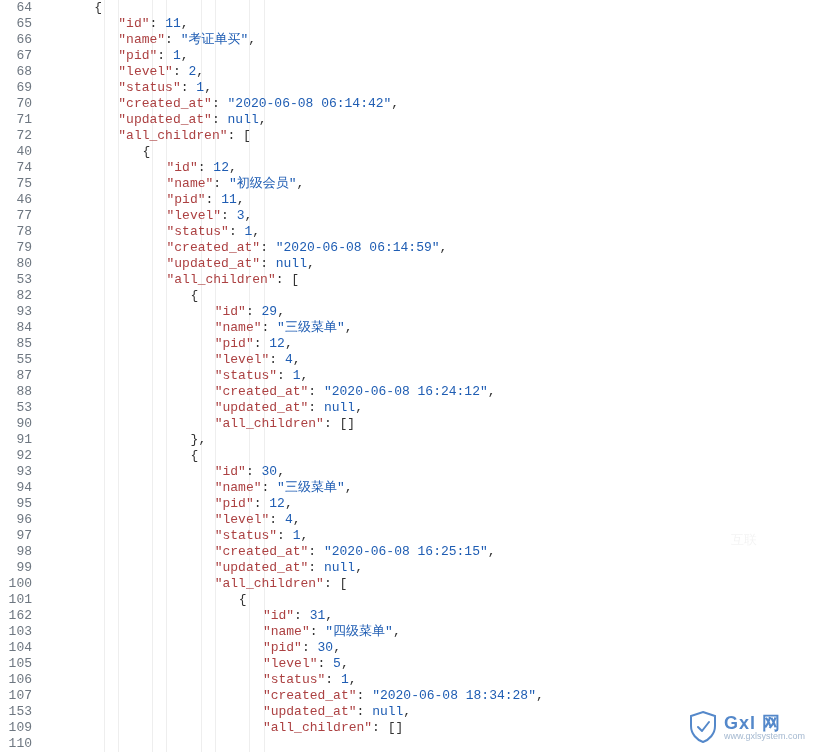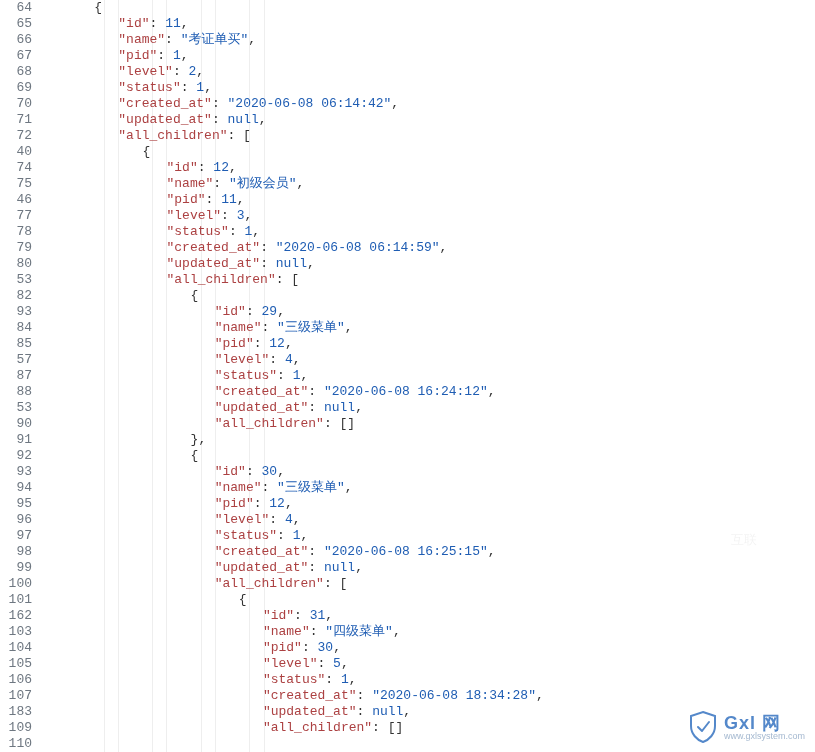--- a/index.html
+++ b/index.html
@@ -116,21 +116,21 @@
       <div class="gutter-line">46</div>
       <div class="gutter-line">77</div>
       <div class="gutter-line">78</div>
       <div class="gutter-line">79</div>
       <div class="gutter-line">80</div>
       <div class="gutter-line">53</div>
       <div class="gutter-line">82</div>
       <div class="gutter-line">93</div>
       <div class="gutter-line">84</div>
       <div class="gutter-line">85</div>
-      <div class="gutter-line">57</div>
+      <div class="gutter-line">55</div>
       <div class="gutter-line">87</div>
       <div class="gutter-line">88</div>
       <div class="gutter-line">53</div>
       <div class="gutter-line">90</div>
       <div class="gutter-line">91</div>
       <div class="gutter-line">92</div>
       <div class="gutter-line">93</div>
       <div class="gutter-line">94</div>
       <div class="gutter-line">95</div>
       <div class="gutter-line">96</div>
@@ -138,21 +138,21 @@
       <div class="gutter-line">98</div>
       <div class="gutter-line">99</div>
       <div class="gutter-line">100</div>
       <div class="gutter-line">101</div>
       <div class="gutter-line">162</div>
       <div class="gutter-line">103</div>
       <div class="gutter-line">104</div>
       <div class="gutter-line">105</div>
       <div class="gutter-line">106</div>
       <div class="gutter-line">107</div>
-      <div class="gutter-line">183</div>
+      <div class="gutter-line">153</div>
       <div class="gutter-line">109</div>
       <div class="gutter-line">110</div>
     </div>
   <div class="code-area" id="codearea"><div class="line"><span class="guide" style="left: 62px;"></span><span class="guide" style="left: 76px;"></span><span class="guide" style="left: 110px;"></span><span class="guide" style="left: 124px;"></span><span class="guide" style="left: 159px;"></span><span class="guide" style="left: 173px;"></span><span class="guide" style="left: 207px;"></span><span class="guide" style="left: 222px;"></span><span class="line-content" style="padding-left: 52.2px;"><span class="tk-punc">{</span></span></div><div class="line"><span class="guide" style="left: 62px;"></span><span class="guide" style="left: 76px;"></span><span class="guide" style="left: 110px;"></span><span class="guide" style="left: 124px;"></span><span class="guide" style="left: 159px;"></span><span class="guide" style="left: 173px;"></span><span class="guide" style="left: 207px;"></span><span class="guide" style="left: 222px;"></span><span class="line-content" style="padding-left: 76.3px;"><span class="tk-key">"id"</span><span class="tk-punc">: </span><span class="tk-num">11</span><span class="tk-punc">,</span></span></div><div class="line"><span class="guide" style="left: 62px;"></span><span class="guide" style="left: 76px;"></span><span class="guide" style="left: 110px;"></span><span class="guide" style="left: 124px;"></span><span class="guide" style="left: 159px;"></span><span class="guide" style="left: 173px;"></span><span class="guide" style="left: 207px;"></span><span class="guide" style="left: 222px;"></span><span class="line-content" style="padding-left: 76.3px;"><span class="tk-key">"name"</span><span class="tk-punc">: </span><span class="tk-str">"考证单买"</span><span class="tk-punc">,</span></span></div><div class="line"><span class="guide" style="left: 62px;"></span><span class="guide" style="left: 76px;"></span><span class="guide" style="left: 110px;"></span><span class="guide" style="left: 124px;"></span><span class="guide" style="left: 159px;"></span><span class="guide" style="left: 173px;"></span><span class="guide" style="left: 207px;"></span><span class="guide" style="left: 222px;"></span><span class="line-content" style="padding-left: 76.3px;"><span class="tk-key">"pid"</span><span class="tk-punc">: </span><span class="tk-num">1</span><span class="tk-punc">,</span></span></div><div class="line"><span class="guide" style="left: 62px;"></span><span class="guide" style="left: 76px;"></span><span class="guide" style="left: 110px;"></span><span class="guide" style="left: 124px;"></span><span class="guide" style="left: 159px;"></span><span class="guide" style="left: 173px;"></span><span class="guide" style="left: 207px;"></span><span class="guide" style="left: 222px;"></span><span class="line-content" style="padding-left: 76.3px;"><span class="tk-key">"level"</span><span class="tk-punc">: </span><span class="tk-num">2</span><span class="tk-punc">,</span></span></div><div class="line"><span class="guide" style="left: 62px;"></span><span class="guide" style="left: 76px;"></span><span class="guide" style="left: 110px;"></span><span class="guide" style="left: 124px;"></span><span class="guide" style="left: 159px;"></span><span class="guide" style="left: 173px;"></span><span class="guide" style="left: 207px;"></span><span class="guide" style="left: 222px;"></span><span class="line-content" style="padding-left: 76.3px;"><span class="tk-key">"status"</span><span class="tk-punc">: </span><span class="tk-num">1</span><span class="tk-punc">,</span></span></div><div class="line"><span class="guide" style="left: 62px;"></span><span class="guide" style="left: 76px;"></span><span class="guide" style="left: 110px;"></span><span class="guide" style="left: 124px;"></span><span class="guide" style="left: 159px;"></span><span class="guide" style="left: 173px;"></span><span class="guide" style="left: 207px;"></span><span class="guide" style="left: 222px;"></span><span class="line-content" style="padding-left: 76.3px;"><span class="tk-key">"created_at"</span><span class="tk-punc">: </span><span class="tk-str">"2020-06-08 06:14:42"</span><span class="tk-punc">,</span></span></div><div class="line"><span class="guide" style="left: 62px;"></span><span class="guide" style="left: 76px;"></span><span class="guide" style="left: 110px;"></span><span class="guide" style="left: 124px;"></span><span class="guide" style="left: 159px;"></span><span class="guide" style="left: 173px;"></span><span class="guide" style="left: 207px;"></span><span class="guide" style="left: 222px;"></span><span class="line-content" style="padding-left: 76.3px;"><span class="tk-key">"updated_at"</span><span class="tk-punc">: </span><span class="tk-null">null</span><span class="tk-punc">,</span></span></div><div class="line"><span class="guide" style="left: 62px;"></span><span class="guide" style="left: 76px;"></span><span class="guide" style="left: 110px;"></span><span class="guide" style="left: 124px;"></span><span class="guide" style="left: 159px;"></span><span class="guide" style="left: 173px;"></span><span class="guide" style="left: 207px;"></span><span class="guide" style="left: 222px;"></span><span class="line-content" style="padding-left: 76.3px;"><span class="tk-key">"all_children"</span><span class="tk-punc">: [</span></span></div><div class="line"><span class="guide" style="left: 62px;"></span><span class="guide" style="left: 76px;"></span><span class="guide" style="left: 110px;"></span><span class="guide" style="left: 124px;"></span><span class="guide" style="left: 159px;"></span><span class="guide" style="left: 173px;"></span><span class="guide" style="left: 207px;"></span><span class="guide" style="left: 222px;"></span><span class="line-content" style="padding-left: 100.4px;"><span class="tk-punc">{</span></span></div><div class="line"><span class="guide" style="left: 62px;"></span><span class="guide" style="left: 76px;"></span><span class="guide" style="left: 110px;"></span><span class="guide" style="left: 124px;"></span><span class="guide" style="left: 159px;"></span><span class="guide" style="left: 173px;"></span><span class="guide" style="left: 207px;"></span><span class="guide" style="left: 222px;"></span><span class="line-content" style="padding-left: 124.5px;"><span class="tk-key">"id"</span><span class="tk-punc">: </span><span class="tk-num">12</span><span class="tk-punc">,</span></span></div><div class="line"><span class="guide" style="left: 62px;"></span><span class="guide" style="left: 76px;"></span><span class="guide" style="left: 110px;"></span><span class="guide" style="left: 124px;"></span><span class="guide" style="left: 159px;"></span><span class="guide" style="left: 173px;"></span><span class="guide" style="left: 207px;"></span><span class="guide" style="left: 222px;"></span><span class="line-content" style="padding-left: 124.5px;"><span class="tk-key">"name"</span><span class="tk-punc">: </span><span class="tk-str">"初级会员"</span><span class="tk-punc">,</span></span></div><div class="line"><span class="guide" style="left: 62px;"></span><span class="guide" style="left: 76px;"></span><span class="guide" style="left: 110px;"></span><span class="guide" style="left: 124px;"></span><span class="guide" style="left: 159px;"></span><span class="guide" style="left: 173px;"></span><span class="guide" style="left: 207px;"></span><span class="guide" style="left: 222px;"></span><span class="line-content" style="padding-left: 124.5px;"><span class="tk-key">"pid"</span><span class="tk-punc">: </span><span class="tk-num">11</span><span class="tk-punc">,</span></span></div><div class="line"><span class="guide" style="left: 62px;"></span><span class="guide" style="left: 76px;"></span><span class="guide" style="left: 110px;"></span><span class="guide" style="left: 124px;"></span><span class="guide" style="left: 159px;"></span><span class="guide" style="left: 173px;"></span><span class="guide" style="left: 207px;"></span><span class="guide" style="left: 222px;"></span><span class="line-content" style="padding-left: 124.5px;"><span class="tk-key">"level"</span><span class="tk-punc">: </span><span class="tk-num">3</span><span class="tk-punc">,</span></span></div><div class="line"><span class="guide" style="left: 62px;"></span><span class="guide" style="left: 76px;"></span><span class="guide" style="left: 110px;"></span><span class="guide" style="left: 124px;"></span><span class="guide" style="left: 159px;"></span><span class="guide" style="left: 173px;"></span><span class="guide" style="left: 207px;"></span><span class="guide" style="left: 222px;"></span><span class="line-content" style="padding-left: 124.5px;"><span class="tk-key">"status"</span><span class="tk-punc">: </span><span class="tk-num">1</span><span class="tk-punc">,</span></span></div><div class="line"><span class="guide" style="left: 62px;"></span><span class="guide" style="left: 76px;"></span><span class="guide" style="left: 110px;"></span><span class="guide" style="left: 124px;"></span><span class="guide" style="left: 159px;"></span><span class="guide" style="left: 173px;"></span><span class="guide" style="left: 207px;"></span><span class="guide" style="left: 222px;"></span><span class="line-content" style="padding-left: 124.5px;"><span class="tk-key">"created_at"</span><span class="tk-punc">: </span><span class="tk-str">"2020-06-08 06:14:59"</span><span class="tk-punc">,</span></span></div><div class="line"><span class="guide" style="left: 62px;"></span><span class="guide" style="left: 76px;"></span><span class="guide" style="left: 110px;"></span><span class="guide" style="left: 124px;"></span><span class="guide" style="left: 159px;"></span><span class="guide" style="left: 173px;"></span><span class="guide" style="left: 207px;"></span><span class="guide" style="left: 222px;"></span><span class="line-content" style="padding-left: 124.5px;"><span class="tk-key">"updated_at"</span><span class="tk-punc">: </span><span class="tk-null">null</span><span class="tk-punc">,</span></span></div><div class="line"><span class="guide" style="left: 62px;"></span><span class="guide" style="left: 76px;"></span><span class="guide" style="left: 110px;"></span><span class="guide" style="left: 124px;"></span><span class="guide" style="left: 159px;"></span><span class="guide" style="left: 173px;"></span><span class="guide" style="left: 207px;"></span><span class="guide" style="left: 222px;"></span><span class="line-content" style="padding-left: 124.5px;"><span class="tk-key">"all_children"</span><span class="tk-punc">: [</span></span></div><div class="line"><span class="guide" style="left: 62px;"></span><span class="guide" style="left: 76px;"></span><span class="guide" style="left: 110px;"></span><span class="guide" style="left: 124px;"></span><span class="guide" style="left: 159px;"></span><span class="guide" style="left: 173px;"></span><span class="guide" style="left: 207px;"></span><span class="guide" style="left: 222px;"></span><span class="line-content" style="padding-left: 148.6px;"><span class="tk-punc">{</span></span></div><div class="line"><span class="guide" style="left: 62px;"></span><span class="guide" style="left: 76px;"></span><span class="guide" style="left: 110px;"></span><span class="guide" style="left: 124px;"></span><span class="guide" style="left: 159px;"></span><span class="guide" style="left: 173px;"></span><span class="guide" style="left: 207px;"></span><span class="guide" style="left: 222px;"></span><span class="line-content" style="padding-left: 172.7px;"><span class="tk-key">"id"</span><span class="tk-punc">: </span><span class="tk-num">29</span><span class="tk-punc">,</span></span></div><div class="line"><span class="guide" style="left: 62px;"></span><span class="guide" style="left: 76px;"></span><span class="guide" style="left: 110px;"></span><span class="guide" style="left: 124px;"></span><span class="guide" style="left: 159px;"></span><span class="guide" style="left: 173px;"></span><span class="guide" style="left: 207px;"></span><span class="guide" style="left: 222px;"></span><span class="line-content" style="padding-left: 172.7px;"><span class="tk-key">"name"</span><span class="tk-punc">: </span><span class="tk-str">"三级菜单"</span><span class="tk-punc">,</span></span></div><div class="line"><span class="guide" style="left: 62px;"></span><span class="guide" style="left: 76px;"></span><span class="guide" style="left: 110px;"></span><span class="guide" style="left: 124px;"></span><span class="guide" style="left: 159px;"></span><span class="guide" style="left: 173px;"></span><span class="guide" style="left: 207px;"></span><span class="guide" style="left: 222px;"></span><span class="line-content" style="padding-left: 172.7px;"><span class="tk-key">"pid"</span><span class="tk-punc">: </span><span class="tk-num">12</span><span class="tk-punc">,</span></span></div><div class="line"><span class="guide" style="left: 62px;"></span><span class="guide" style="left: 76px;"></span><span class="guide" style="left: 110px;"></span><span class="guide" style="left: 124px;"></span><span class="guide" style="left: 159px;"></span><span class="guide" style="left: 173px;"></span><span class="guide" style="left: 207px;"></span><span class="guide" style="left: 222px;"></span><span class="line-content" style="padding-left: 172.7px;"><span class="tk-key">"level"</span><span class="tk-punc">: </span><span class="tk-num">4</span><span class="tk-punc">,</span></span></div><div class="line"><span class="guide" style="left: 62px;"></span><span class="guide" style="left: 76px;"></span><span class="guide" style="left: 110px;"></span><span class="guide" style="left: 124px;"></span><span class="guide" style="left: 159px;"></span><span class="guide" style="left: 173px;"></span><span class="guide" style="left: 207px;"></span><span class="guide" style="left: 222px;"></span><span class="line-content" style="padding-left: 172.7px;"><span class="tk-key">"status"</span><span class="tk-punc">: </span><span class="tk-num">1</span><span class="tk-punc">,</span></span></div><div class="line"><span class="guide" style="left: 62px;"></span><span class="guide" style="left: 76px;"></span><span class="guide" style="left: 110px;"></span><span class="guide" style="left: 124px;"></span><span class="guide" style="left: 159px;"></span><span class="guide" style="left: 173px;"></span><span class="guide" style="left: 207px;"></span><span class="guide" style="left: 222px;"></span><span class="line-content" style="padding-left: 172.7px;"><span class="tk-key">"created_at"</span><span class="tk-punc">: </span><span class="tk-str">"2020-06-08 16:24:12"</span><span class="tk-punc">,</span></span></div><div class="line"><span class="guide" style="left: 62px;"></span><span class="guide" style="left: 76px;"></span><span class="guide" style="left: 110px;"></span><span class="guide" style="left: 124px;"></span><span class="guide" style="left: 159px;"></span><span class="guide" style="left: 173px;"></span><span class="guide" style="left: 207px;"></span><span class="guide" style="left: 222px;"></span><span class="line-content" style="padding-left: 172.7px;"><span class="tk-key">"updated_at"</span><span class="tk-punc">: </span><span class="tk-null">null</span><span class="tk-punc">,</span></span></div><div class="line"><span class="guide" style="left: 62px;"></span><span class="guide" style="left: 76px;"></span><span class="guide" style="left: 110px;"></span><span class="guide" style="left: 124px;"></span><span class="guide" style="left: 159px;"></span><span class="guide" style="left: 173px;"></span><span class="guide" style="left: 207px;"></span><span class="guide" style="left: 222px;"></span><span class="line-content" style="padding-left: 172.7px;"><span class="tk-key">"all_children"</span><span class="tk-punc">: []</span></span></div><div class="line"><span class="guide" style="left: 62px;"></span><span class="guide" style="left: 76px;"></span><span class="guide" style="left: 110px;"></span><span class="guide" style="left: 124px;"></span><span class="guide" style="left: 159px;"></span><span class="guide" style="left: 173px;"></span><span class="guide" style="left: 207px;"></span><span class="guide" style="left: 222px;"></span><span class="line-content" style="padding-left: 148.6px;"><span class="tk-punc">},</span></span></div><div class="line"><span class="guide" style="left: 62px;"></span><span class="guide" style="left: 76px;"></span><span class="guide" style="left: 110px;"></span><span class="guide" style="left: 124px;"></span><span class="guide" style="left: 159px;"></span><span class="guide" style="left: 173px;"></span><span class="guide" style="left: 207px;"></span><span class="guide" style="left: 222px;"></span><span class="line-content" style="padding-left: 148.6px;"><span class="tk-punc">{</span></span></div><div class="line"><span class="guide" style="left: 62px;"></span><span class="guide" style="left: 76px;"></span><span class="guide" style="left: 110px;"></span><span class="guide" style="left: 124px;"></span><span class="guide" style="left: 159px;"></span><span class="guide" style="left: 173px;"></span><span class="guide" style="left: 207px;"></span><span class="guide" style="left: 222px;"></span><span class="line-content" style="padding-left: 172.7px;"><span class="tk-key">"id"</span><span class="tk-punc">: </span><span class="tk-num">30</span><span class="tk-punc">,</span></span></div><div class="line"><span class="guide" style="left: 62px;"></span><span class="guide" style="left: 76px;"></span><span class="guide" style="left: 110px;"></span><span class="guide" style="left: 124px;"></span><span class="guide" style="left: 159px;"></span><span class="guide" style="left: 173px;"></span><span class="guide" style="left: 207px;"></span><span class="guide" style="left: 222px;"></span><span class="line-content" style="padding-left: 172.7px;"><span class="tk-key">"name"</span><span class="tk-punc">: </span><span class="tk-str">"三级菜单"</span><span class="tk-punc">,</span></span></div><div class="line"><span class="guide" style="left: 62px;"></span><span class="guide" style="left: 76px;"></span><span class="guide" style="left: 110px;"></span><span class="guide" style="left: 124px;"></span><span class="guide" style="left: 159px;"></span><span class="guide" style="left: 173px;"></span><span class="guide" style="left: 207px;"></span><span class="guide" style="left: 222px;"></span><span class="line-content" style="padding-left: 172.7px;"><span class="tk-key">"pid"</span><span class="tk-punc">: </span><span class="tk-num">12</span><span class="tk-punc">,</span></span></div><div class="line"><span class="guide" style="left: 62px;"></span><span class="guide" style="left: 76px;"></span><span class="guide" style="left: 110px;"></span><span class="guide" style="left: 124px;"></span><span class="guide" style="left: 159px;"></span><span class="guide" style="left: 173px;"></span><span class="guide" style="left: 207px;"></span><span class="guide" style="left: 222px;"></span><span class="line-content" style="padding-left: 172.7px;"><span class="tk-key">"level"</span><span class="tk-punc">: </span><span class="tk-num">4</span><span class="tk-punc">,</span></span></div><div class="line"><span class="guide" style="left: 62px;"></span><span class="guide" style="left: 76px;"></span><span class="guide" style="left: 110px;"></span><span class="guide" style="left: 124px;"></span><span class="guide" style="left: 159px;"></span><span class="guide" style="left: 173px;"></span><span class="guide" style="left: 207px;"></span><span class="guide" style="left: 222px;"></span><span class="line-content" style="padding-left: 172.7px;"><span class="tk-key">"status"</span><span class="tk-punc">: </span><span class="tk-num">1</span><span class="tk-punc">,</span></span></div><div class="line"><span class="guide" style="left: 62px;"></span><span class="guide" style="left: 76px;"></span><span class="guide" style="left: 110px;"></span><span class="guide" style="left: 124px;"></span><span class="guide" style="left: 159px;"></span><span class="guide" style="left: 173px;"></span><span class="guide" style="left: 207px;"></span><span class="guide" style="left: 222px;"></span><span class="line-content" style="padding-left: 172.7px;"><span class="tk-key">"created_at"</span><span class="tk-punc">: </span><span class="tk-str">"2020-06-08 16:25:15"</span><span class="tk-punc">,</span></span></div><div class="line"><span class="guide" style="left: 62px;"></span><span class="guide" style="left: 76px;"></span><span class="guide" style="left: 110px;"></span><span class="guide" style="left: 124px;"></span><span class="guide" style="left: 159px;"></span><span class="guide" style="left: 173px;"></span><span class="guide" style="left: 207px;"></span><span class="guide" style="left: 222px;"></span><span class="line-content" style="padding-left: 172.7px;"><span class="tk-key">"updated_at"</span><span class="tk-punc">: </span><span class="tk-null">null</span><span class="tk-punc">,</span></span></div><div class="line"><span class="guide" style="left: 62px;"></span><span class="guide" style="left: 76px;"></span><span class="guide" style="left: 110px;"></span><span class="guide" style="left: 124px;"></span><span class="guide" style="left: 159px;"></span><span class="guide" style="left: 173px;"></span><span class="guide" style="left: 207px;"></span><span class="guide" style="left: 222px;"></span><span class="line-content" style="padding-left: 172.7px;"><span class="tk-key">"all_children"</span><span class="tk-punc">: [</span></span></div><div class="line"><span class="guide" style="left: 62px;"></span><span class="guide" style="left: 76px;"></span><span class="guide" style="left: 110px;"></span><span class="guide" style="left: 124px;"></span><span class="guide" style="left: 159px;"></span><span class="guide" style="left: 173px;"></span><span class="guide" style="left: 207px;"></span><span class="guide" style="left: 222px;"></span><span class="line-content" style="padding-left: 196.8px;"><span class="tk-punc">{</span></span></div><div class="line"><span class="guide" style="left: 62px;"></span><span class="guide" style="left: 76px;"></span><span class="guide" style="left: 110px;"></span><span class="guide" style="left: 124px;"></span><span class="guide" style="left: 159px;"></span><span class="guide" style="left: 173px;"></span><span class="guide" style="left: 207px;"></span><span class="guide" style="left: 222px;"></span><span class="line-content" style="padding-left: 220.9px;"><span class="tk-key">"id"</span><span class="tk-punc">: </span><span class="tk-num">31</span><span class="tk-punc">,</span></span></div><div class="line"><span class="guide" style="left: 62px;"></span><span class="guide" style="left: 76px;"></span><span class="guide" style="left: 110px;"></span><span class="guide" style="left: 124px;"></span><span class="guide" style="left: 159px;"></span><span class="guide" style="left: 173px;"></span><span class="guide" style="left: 207px;"></span><span class="guide" style="left: 222px;"></span><span class="line-content" style="padding-left: 220.9px;"><span class="tk-key">"name"</span><span class="tk-punc">: </span><span class="tk-str">"四级菜单"</span><span class="tk-punc">,</span></span></div><div class="line"><span class="guide" style="left: 62px;"></span><span class="guide" style="left: 76px;"></span><span class="guide" style="left: 110px;"></span><span class="guide" style="left: 124px;"></span><span class="guide" style="left: 159px;"></span><span class="guide" style="left: 173px;"></span><span class="guide" style="left: 207px;"></span><span class="guide" style="left: 222px;"></span><span class="line-content" style="padding-left: 220.9px;"><span class="tk-key">"pid"</span><span class="tk-punc">: </span><span class="tk-num">30</span><span class="tk-punc">,</span></span></div><div class="line"><span class="guide" style="left: 62px;"></span><span class="guide" style="left: 76px;"></span><span class="guide" style="left: 110px;"></span><span class="guide" style="left: 124px;"></span><span class="guide" style="left: 159px;"></span><span class="guide" style="left: 173px;"></span><span class="guide" style="left: 207px;"></span><span class="guide" style="left: 222px;"></span><span class="line-content" style="padding-left: 220.9px;"><span class="tk-key">"level"</span><span class="tk-punc">: </span><span class="tk-num">5</span><span class="tk-punc">,</span></span></div><div class="line"><span class="guide" style="left: 62px;"></span><span class="guide" style="left: 76px;"></span><span class="guide" style="left: 110px;"></span><span class="guide" style="left: 124px;"></span><span class="guide" style="left: 159px;"></span><span class="guide" style="left: 173px;"></span><span class="guide" style="left: 207px;"></span><span class="guide" style="left: 222px;"></span><span class="line-content" style="padding-left: 220.9px;"><span class="tk-key">"status"</span><span class="tk-punc">: </span><span class="tk-num">1</span><span class="tk-punc">,</span></span></div><div class="line"><span class="guide" style="left: 62px;"></span><span class="guide" style="left: 76px;"></span><span class="guide" style="left: 110px;"></span><span class="guide" style="left: 124px;"></span><span class="guide" style="left: 159px;"></span><span class="guide" style="left: 173px;"></span><span class="guide" style="left: 207px;"></span><span class="guide" style="left: 222px;"></span><span class="line-content" style="padding-left: 220.9px;"><span class="tk-key">"created_at"</span><span class="tk-punc">: </span><span class="tk-str">"2020-06-08 18:34:28"</span><span class="tk-punc">,</span></span></div><div class="line"><span class="guide" style="left: 62px;"></span><span class="guide" style="left: 76px;"></span><span class="guide" style="left: 110px;"></span><span class="guide" style="left: 124px;"></span><span class="guide" style="left: 159px;"></span><span class="guide" style="left: 173px;"></span><span class="guide" style="left: 207px;"></span><span class="guide" style="left: 222px;"></span><span class="line-content" style="padding-left: 220.9px;"><span class="tk-key">"updated_at"</span><span class="tk-punc">: </span><span class="tk-null">null</span><span class="tk-punc">,</span></span></div><div class="line"><span class="guide" style="left: 62px;"></span><span class="guide" style="left: 76px;"></span><span class="guide" style="left: 110px;"></span><span class="guide" style="left: 124px;"></span><span class="guide" style="left: 159px;"></span><span class="guide" style="left: 173px;"></span><span class="guide" style="left: 207px;"></span><span class="guide" style="left: 222px;"></span><span class="line-content" style="padding-left: 220.9px;"><span class="tk-key">"all_children"</span><span class="tk-punc">: []</span></span></div><div class="line"><span class="guide" style="left: 62px;"></span><span class="guide" style="left: 76px;"></span><span class="guide" style="left: 110px;"></span><span class="guide" style="left: 124px;"></span><span class="guide" style="left: 159px;"></span><span class="guide" style="left: 173px;"></span><span class="guide" style="left: 207px;"></span><span class="guide" style="left: 222px;"></span><span class="line-content" style="padding-left: 196.8px;"><span class="tk-punc"></span></span></div></div>
 </div>
 
 <div class="faint-overlay">互联</div>
 
 <div class="watermark">
   <svg width="30" height="34" viewBox="0 0 30 34">

